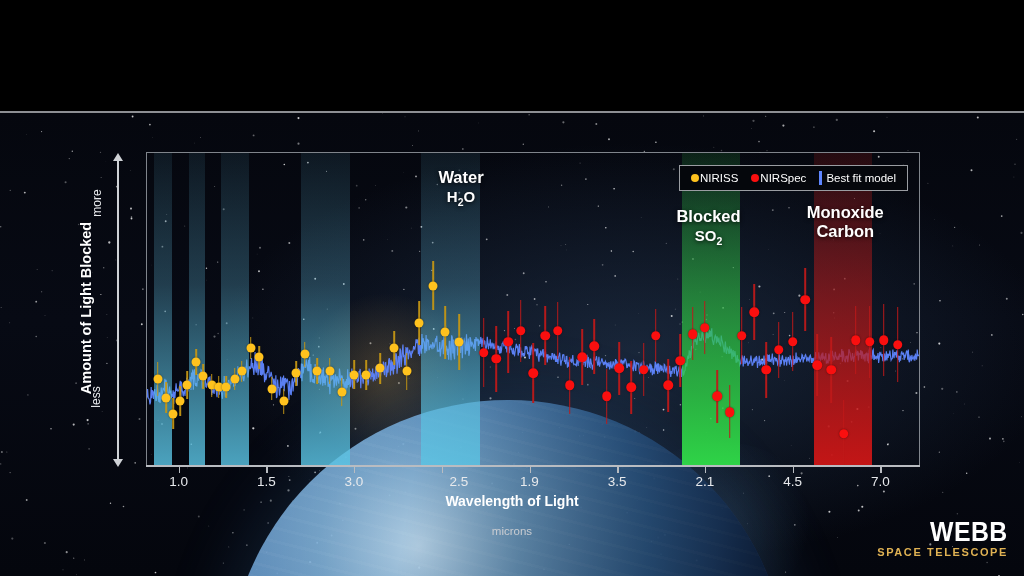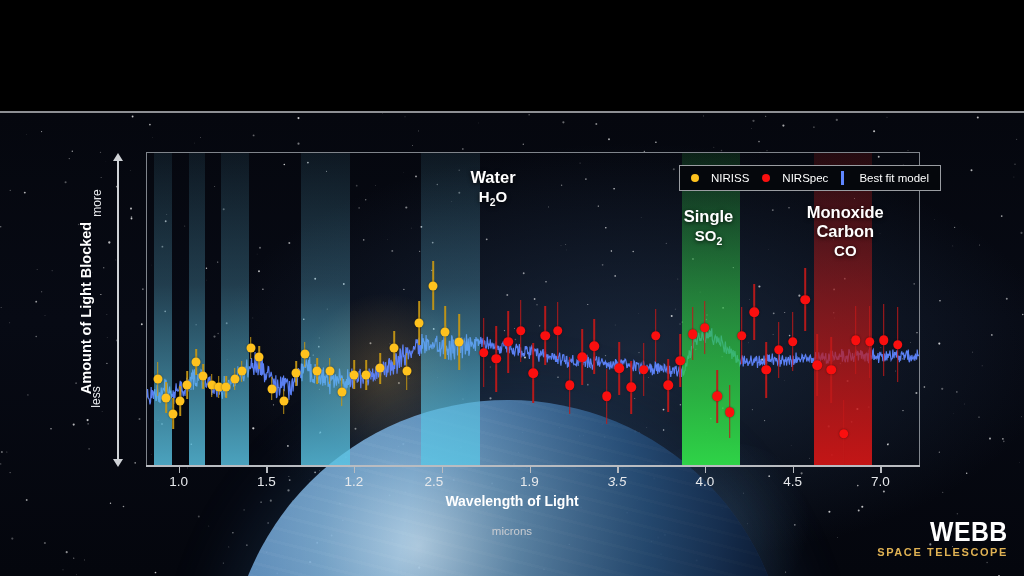--- a/index.html
+++ b/index.html
@@ -72,21 +72,21 @@
   
   .molname{position:absolute;text-align:center;color:#fff;font-weight:700;line-height:19px;z-index:5;
      text-shadow:0 1px 4px rgba(0,0,0,.85);}
   .molname .nm{font-size:16.5px;}
   .molname .fm{font-size:15px;font-weight:600;}
   .molname sub{font-size:10.5px;}
 
   
   .legend{position:absolute;left:679px;top:165px;height:24px;display:flex;align-items:center;gap:13px;
      padding:0 11px;border:1px solid #9a9da2;background:#05070c;z-index:6;}
-  .lg{display:flex;align-items:center;gap:12px;color:#fff;font-size:11.5px;}
+  .lg{display:flex;align-items:center;gap:1px;color:#fff;font-size:11.5px;}
   .lgdot{width:8px;height:8px;border-radius:50%;}
   .lgline{width:3px;height:14px;background:#5f86ff;margin-right:3px;}
 
   
   .logo{position:absolute;right:16px;bottom:18px;text-align:right;z-index:6;}
   .logo .w{color:#fff;font-size:27px;font-weight:700;letter-spacing:.5px;line-height:28px;transform:scaleX(.92);transform-origin:right center;}
   .logo .st{color:#e0b253;font-size:11px;font-weight:700;letter-spacing:1.6px;}
 </style>
 </head>
 <body>
@@ -680,55 +680,54 @@
   <div class="plot-frame-l"></div>
   <div class="plot-frame-r"></div>
 
   <div class="xaxis"></div>
   <div id="xticks">
       <div class="xtick" style="left:178.6px;"></div>
       <div class="xlab" style="left:178.6px;">1.0</div>
       <div class="xtick" style="left:266.3px;"></div>
       <div class="xlab" style="left:266.3px;">1.5</div>
       <div class="xtick" style="left:354.0px;"></div>
-      <div class="xlab" style="left:354.0px;">1.2</div>
+      <div class="xlab" style="left:354.0px;">3.0</div>
       <div class="xtick" style="left:441.8px;"></div>
-      <div class="xlab" style="left:434px;">2.5</div>
+      <div class="xlab" style="left:459px;">2.5</div>
       <div class="xtick" style="left:529.5px;"></div>
       <div class="xlab" style="left:529.5px;">1.9</div>
       <div class="xtick" style="left:617.2px;"></div>
-      <div class="xlab" style="left:617.2px;font-style:italic;">3.5</div>
+      <div class="xlab" style="left:617.2px;">3.5</div>
       <div class="xtick" style="left:704.9px;"></div>
-      <div class="xlab" style="left:704.9px;">4.0</div>
+      <div class="xlab" style="left:704.9px;">2.1</div>
       <div class="xtick" style="left:792.7px;"></div>
       <div class="xlab" style="left:792.7px;">4.5</div>
       <div class="xtick" style="left:880.4px;"></div>
       <div class="xlab" style="left:880.4px;">7.0</div>
     </div>
   <div class="xtitle">Wavelength of Light</div>
   <div class="xsub">microns</div>
 
   <div class="ytitle">Amount of Light Blocked</div>
   <div class="yarrow"></div>
   <div class="ymore">more</div>
   <div class="yless">less</div>
 
   <div id="annos">
-      <div class="molname" style="left:403px;top:168px;width:180px;">
+      <div class="molname" style="left:371px;top:168px;width:180px;">
         <div class="nm">Water</div>
         <div class="fm">H<sub>2</sub>O</div>
       </div>
       <div class="molname" style="left:618.5px;top:207px;width:180px;">
-        <div class="nm">Single</div>
+        <div class="nm">Blocked</div>
         <div class="fm">SO<sub>2</sub></div>
       </div>
       <div class="molname" style="left:755.3px;top:203px;width:180px;">
         <div class="nm">Monoxide</div>
         <div class="nm">Carbon</div>
-        <div class="fm">CO</div>
       </div>
     </div>
 
   <div class="legend">
     <div class="lg">
       <span class="lgdot" id="lgd1" style="background: rgb(255, 194, 30);"></span>
       <span>NIRISS</span>
     </div>
     <div class="lg">
       <span class="lgdot" id="lgd2" style="background: rgb(250, 15, 15);"></span>

